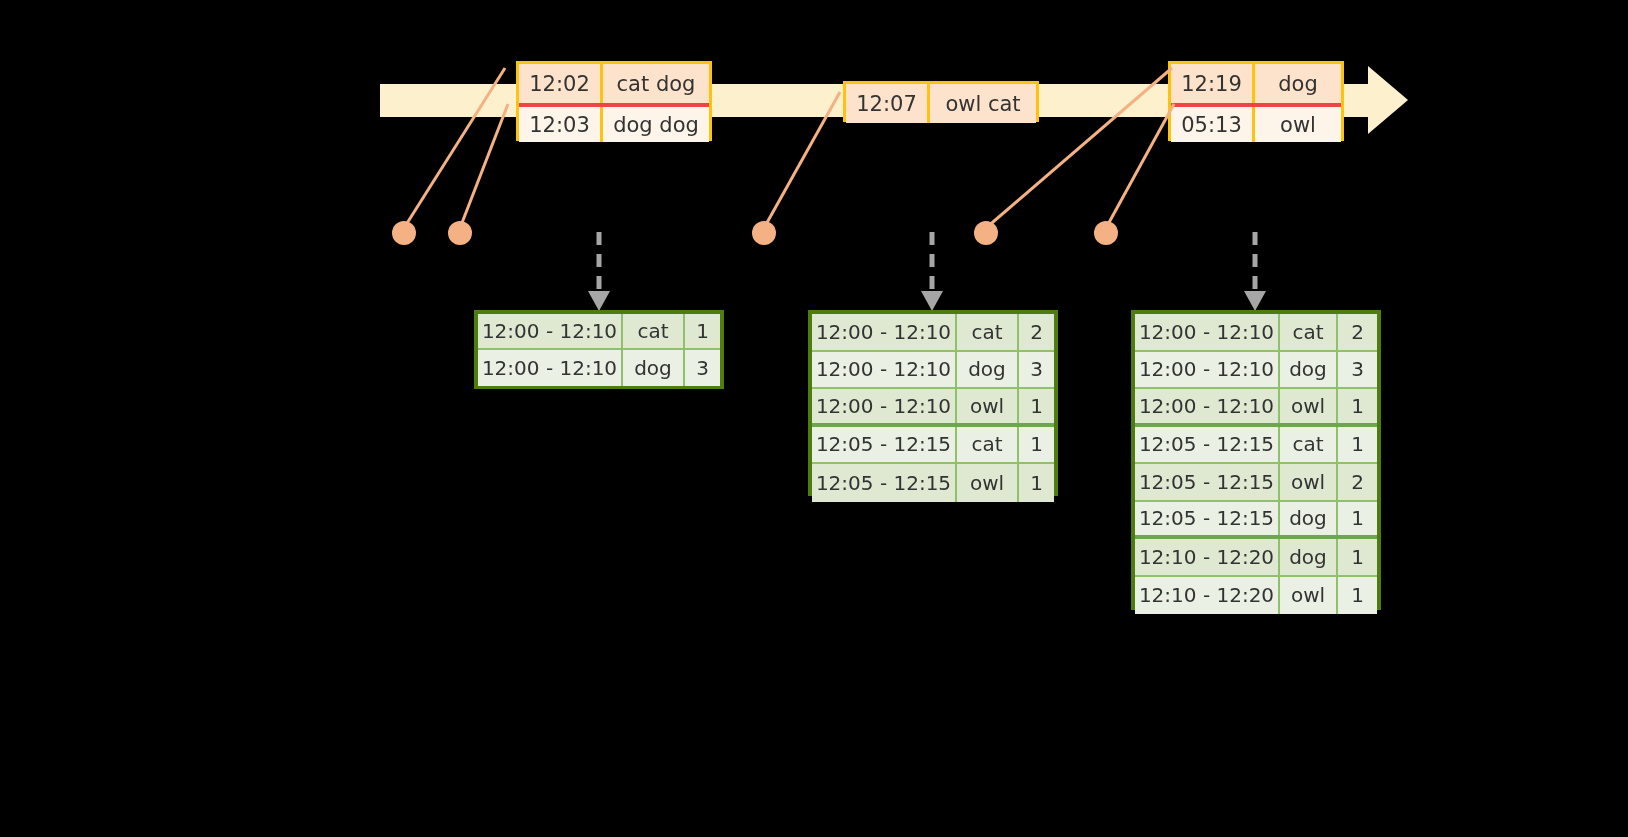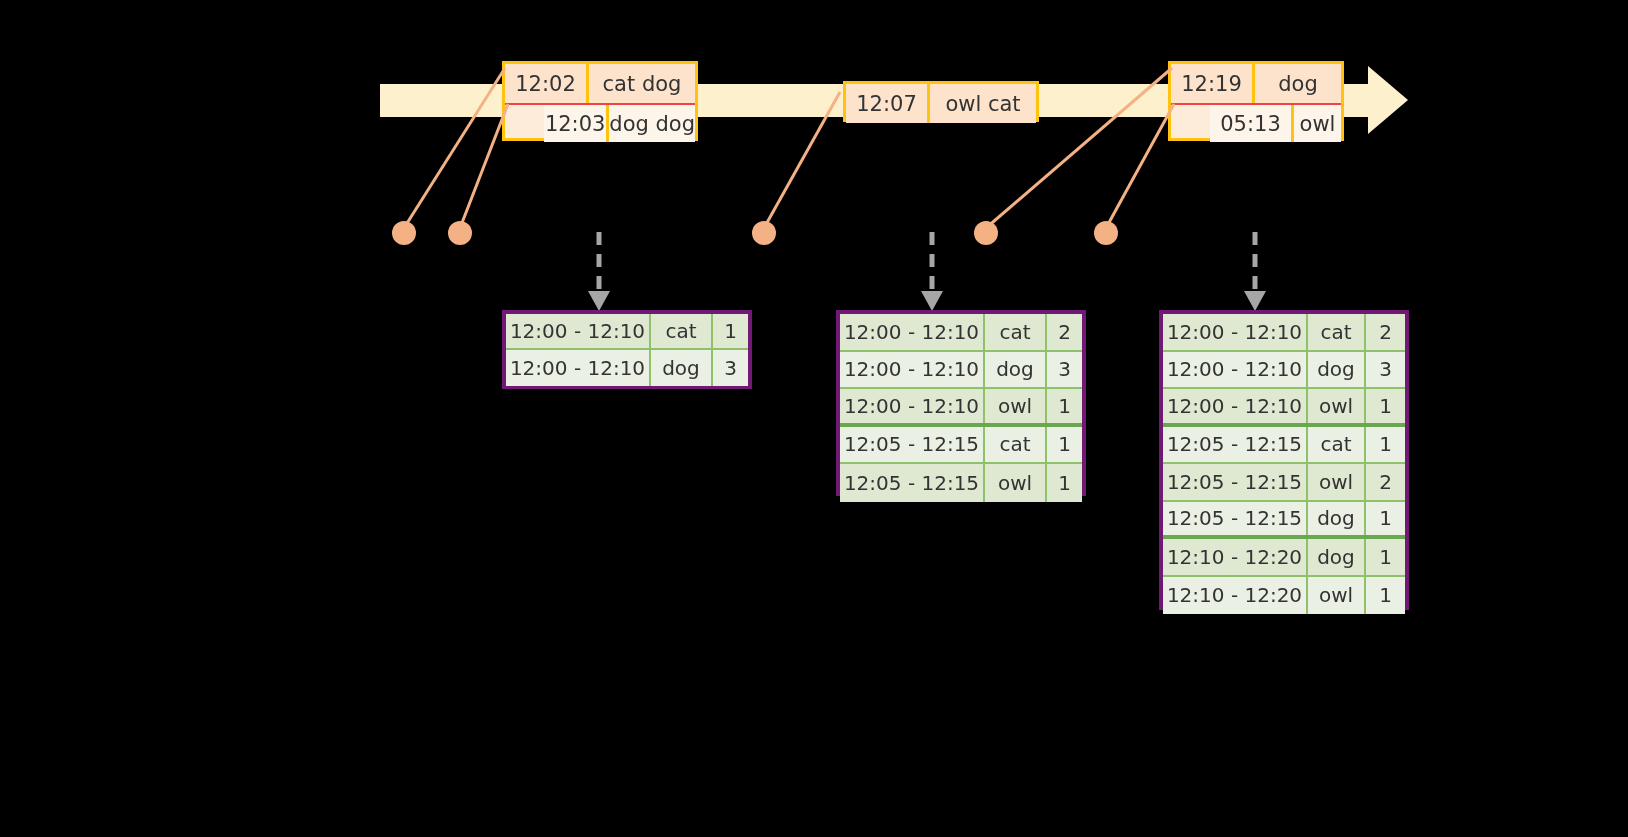--- a/index.html
+++ b/index.html
@@ -27,21 +27,21 @@
     position:absolute;
     border:3px solid #ffc20e;
     box-sizing:border-box;
     background:#fdecd9;
   }
   .evt-row{
     display:flex;
     height:39px;
     box-sizing:border-box;
   }
-  .evt-row + .evt-row{border-top:2px solid #ef4444;padding-left:39px;}
+  .evt-row + .evt-row{border-top:4px solid #ef4444;}
   .evt-row.alt .evt-cell{background:#fdf4ea;}
   .evt-cell{
     display:flex;align-items:center;justify-content:center;
     background:#fde3cb;
     font-size:21px;color:#333;
     box-sizing:border-box;
     white-space:nowrap;
   }
   .evt-cell.time{width:84px;border-right:3px solid #ffc20e;}
   .evt-cell.words{flex:1;}
@@ -49,24 +49,23 @@
   
   .dot{
     position:absolute;width:24px;height:24px;border-radius:50%;
     background:#f4b183;
   }
   svg.leaders{position:absolute;left:0;top:0;width:1628px;height:837px;pointer-events:none;}
 
   
   .res{
     position:absolute;
-    border:4px solid #701a75;
+    border:4px solid #4d7c0f;
     box-sizing:border-box;
     background:#0ea5e9;
-    margin-left:28px;
   }
   .res-row{
     display:flex;
     height:37.5px;
     box-sizing:border-box;
     border-bottom:2px solid #8fc06a;
   }
   .res-row:last-child{border-bottom:none;}
   .res-row.sep{border-bottom:4px solid #6aa84f;}
   .res-cell{
@@ -81,21 +80,21 @@
   .res-cell.key{border-right:2px solid #8fc06a;}
 </style>
 </head>
 <body>
 
 <div id="stage">
 
   <div class="timeline-bar" style="left:380px;top:84px;width:1000px;height:33px;"></div>
   <div class="timeline-head" style="left:1368px;top:66px;"></div>
 
-  <div class="evt" style="left:502px;top:61px;width:196px;height:80px;">
+  <div class="evt" style="left:516px;top:61px;width:196px;height:80px;">
     <div class="evt-row">
       <div class="evt-cell time">12:02</div>
       <div class="evt-cell words">cat dog</div>
     </div>
     <div class="evt-row alt">
       <div class="evt-cell time">12:03</div>
       <div class="evt-cell words">dog dog</div>
     </div>
   </div>
 

